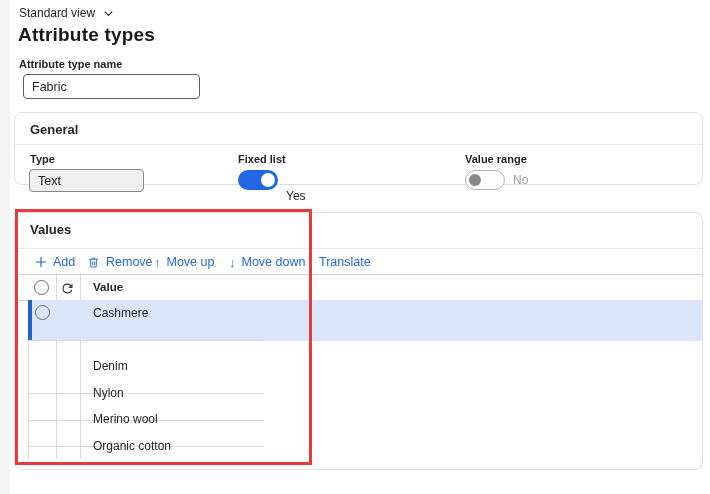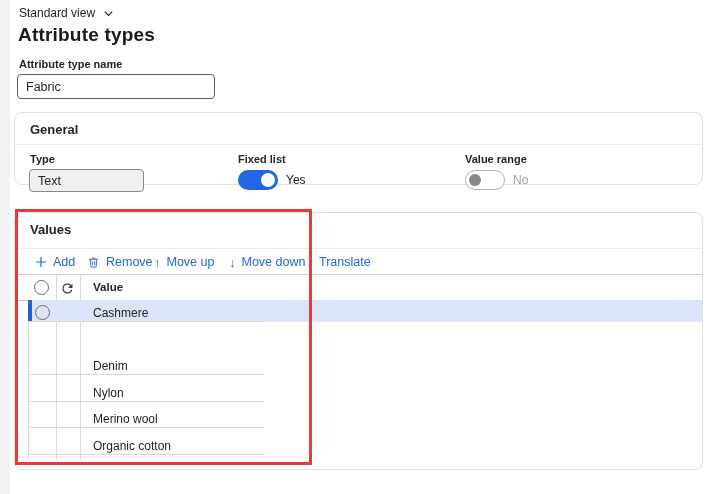--- a/index.html
+++ b/index.html
@@ -22,21 +22,21 @@
     overflow:hidden;
   }
   .left-gutter{position:absolute;left:0;top:0;width:10px;height:494px;background:#f3f3f3;}
 
   
   .view-selector{position:absolute;left:19px;top:6px;display:flex;align-items:center;gap:8px;font-size:12px;cursor:pointer;}
   .page-title{position:absolute;left:18px;top:24px;font-size:19px;font-weight:700;color:#1b1a19;letter-spacing:.2px;}
 
   .name-label{position:absolute;left:19px;top:58px;font-size:11px;font-weight:700;}
   .name-input{
-    position:absolute;left:17px;top:74px;width:198px;height:25px;
+    position:absolute;left:23px;top:74px;width:177px;height:25px;
     border:1px solid #616161;border-radius:4px;padding:0 8px;
     font-family:inherit;font-size:12.5px;color:var(--text-dark);background:#fff;outline:none;
   }
 
   
   .card{position:absolute;left:14px;width:689px;background:#fff;border:1px solid var(--card-border);border-radius:8px;}
   .card-title{position:absolute;left:15px;top:9px;font-size:13px;font-weight:700;}
   .card-divider{position:absolute;left:0;right:0;height:0;border-bottom:1px solid #ececec;}
 
   .general-card{top:112px;height:73px;}
@@ -74,21 +74,21 @@
   .radio{
     position:absolute;width:15px;height:15px;border-radius:50%;
     border:1.5px solid #6b6b6b;background:transparent;cursor:pointer;
   }
   .grid-header .radio{left:19px;top:5px;}
   .sync-wrap{position:absolute;left:45px;top:6px;width:15px;height:15px;}
   .value-col-header{position:absolute;left:78px;top:0;line-height:25px;font-size:11.5px;font-weight:700;cursor:pointer;}
 
   .grid-body-vline{position:absolute;width:0;top:88px;height:158px;border-left:1px solid var(--grid-line);}
 
-  .grid-row{position:absolute;left:0;right:0;height:22px;cursor:pointer;}
+  .grid-row{position:absolute;left:0;right:0;height:41px;cursor:pointer;}
   .grid-row .row-text{position:absolute;left:78px;top:0;line-height:26px;font-size:12px;color:var(--text-dark);}
   .grid-row .row-line{position:absolute;left:13px;width:236px;bottom:0;border-bottom:1px solid var(--grid-line);}
   .grid-row.selected .row-highlight{position:absolute;left:13px;right:0;top:0;bottom:0;background:var(--selected-row-bg);}
   .grid-row.selected .selection-bar{position:absolute;left:13px;top:0;bottom:0;width:4px;background:var(--selection-bar-blue);}
   .grid-row.selected .radio{left:20px;top:5px;border-color:#6b6b6b;}
   .grid-row.selected .row-text,.grid-row.selected .row-line{z-index:1;}
   .r0{top:87px;} .r1{top:113.5px;} .r2{top:140px;} .r3{top:166.5px;text-align:center;} .r4{top:193px;} .r5{top:219.5px;}
 
   
   .annotation-rect{
@@ -119,21 +119,21 @@
   <div class="card-title">General</div>
   <div class="card-divider"></div>
 
   <div class="field-label" style="left:15px;top:40px;">Type</div>
   <input class="type-input" type="text" disabled="" value="Text" style="">
 
   <div class="field-label" style="left:223px;top:40px;">Fixed list</div>
   <div class="toggle on" style="left:223px;">
       <div class="knob"></div>
     </div>
-  <div class="toggle-state" style="left:271px;">Yes</div>
+  <div class="toggle-state" style="left:271px;margin-top:16px;">Yes</div>
 
   <div class="field-label" style="left:450px;top:40px;">Value range</div>
   <div class="toggle off" style="left:450px;">
       <div class="knob"></div>
     </div>
   <div class="toggle-state disabled" style="left:498px;">No</div>
 </div>
 
 <div class="card values-card">
   <div class="card-title">Values</div>

